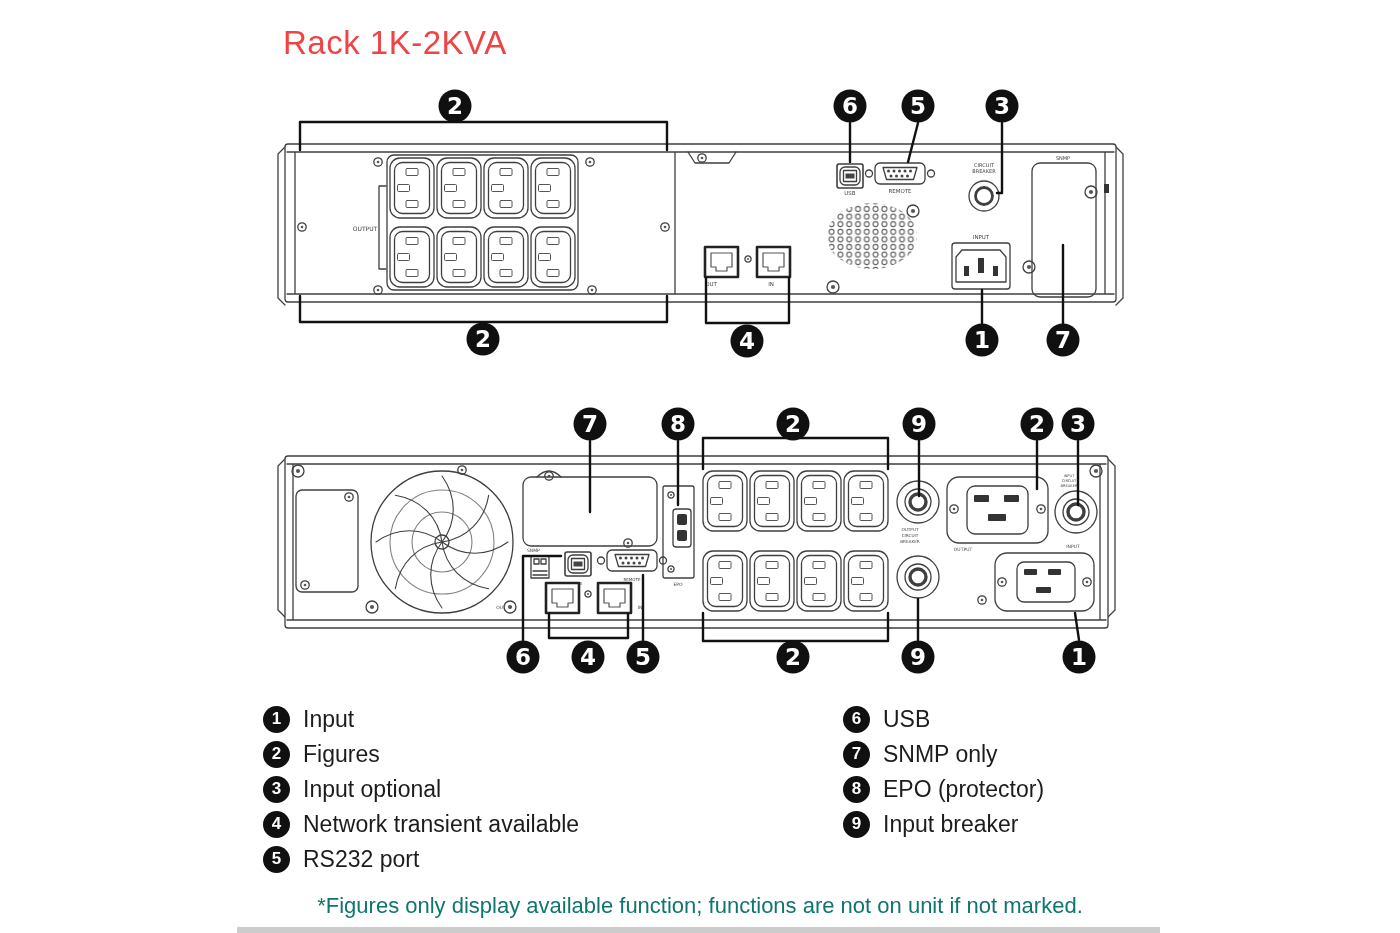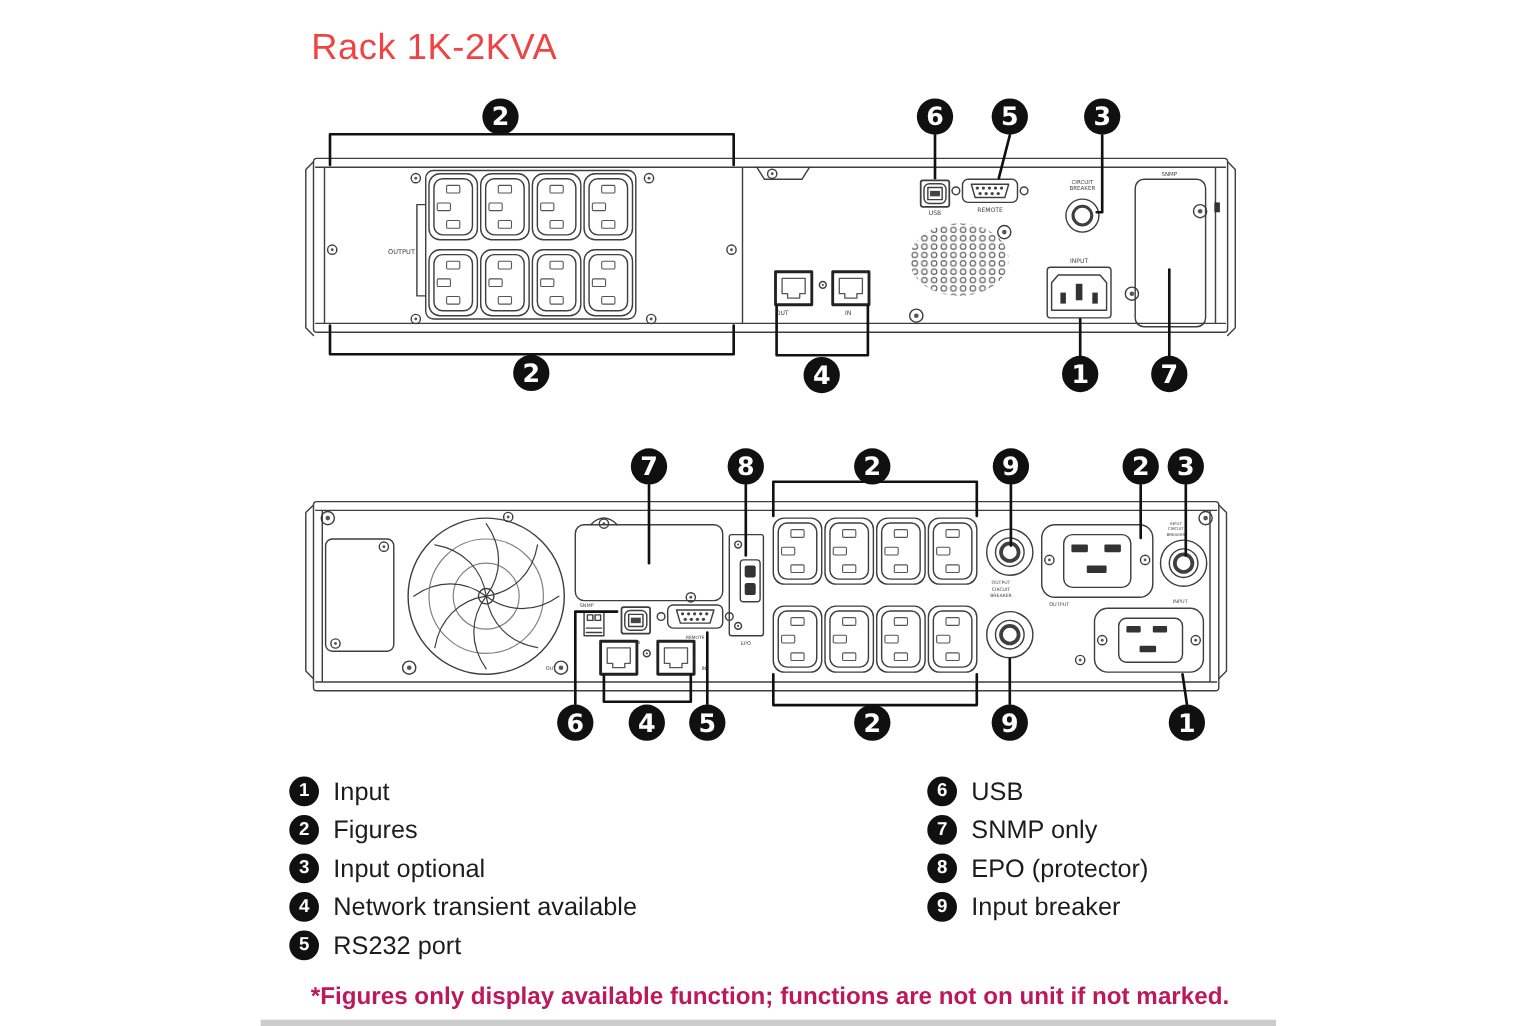--- a/index.html
+++ b/index.html
@@ -5,21 +5,21 @@
   html,body{margin:0;padding:0;background:#fff;}
   #page{position:relative;width:1400px;height:933px;background:#ffffff;overflow:hidden;
         font-family:"Liberation Sans",sans-serif;color:#1c1c1c;}
   .title{position:absolute;font-size:33px;letter-spacing:0.5px;color:#ef4444;}
   .legend-item{position:absolute;display:flex;align-items:center;height:30px;}
   .badge{width:27px;height:27px;border-radius:50%;background:#101010;color:#fff;
          display:inline-flex;align-items:center;justify-content:center;
          font-size:17px;font-weight:bold;flex:0 0 27px;}
   .legend-label{font-size:23px;margin-left:13px;color:#1c1c1c;white-space:nowrap;}
   .footer{position:absolute;left:0;top:893px;width:100%;text-align:center;
-          font-size:22px;font-weight:bold;color:#be185d;}
+          font-size:22px;font-weight:normal;color:#0f766e;}
   .page-edge{position:absolute;left:237px;top:927px;width:923px;height:6px;
              background:#bfbfbf;opacity:0.8;}
   svg{position:absolute;}
   svg text{font-family:"DejaVu Sans",sans-serif;}
 </style>
 </head>
 <body>
 
 <div id="page">
 

